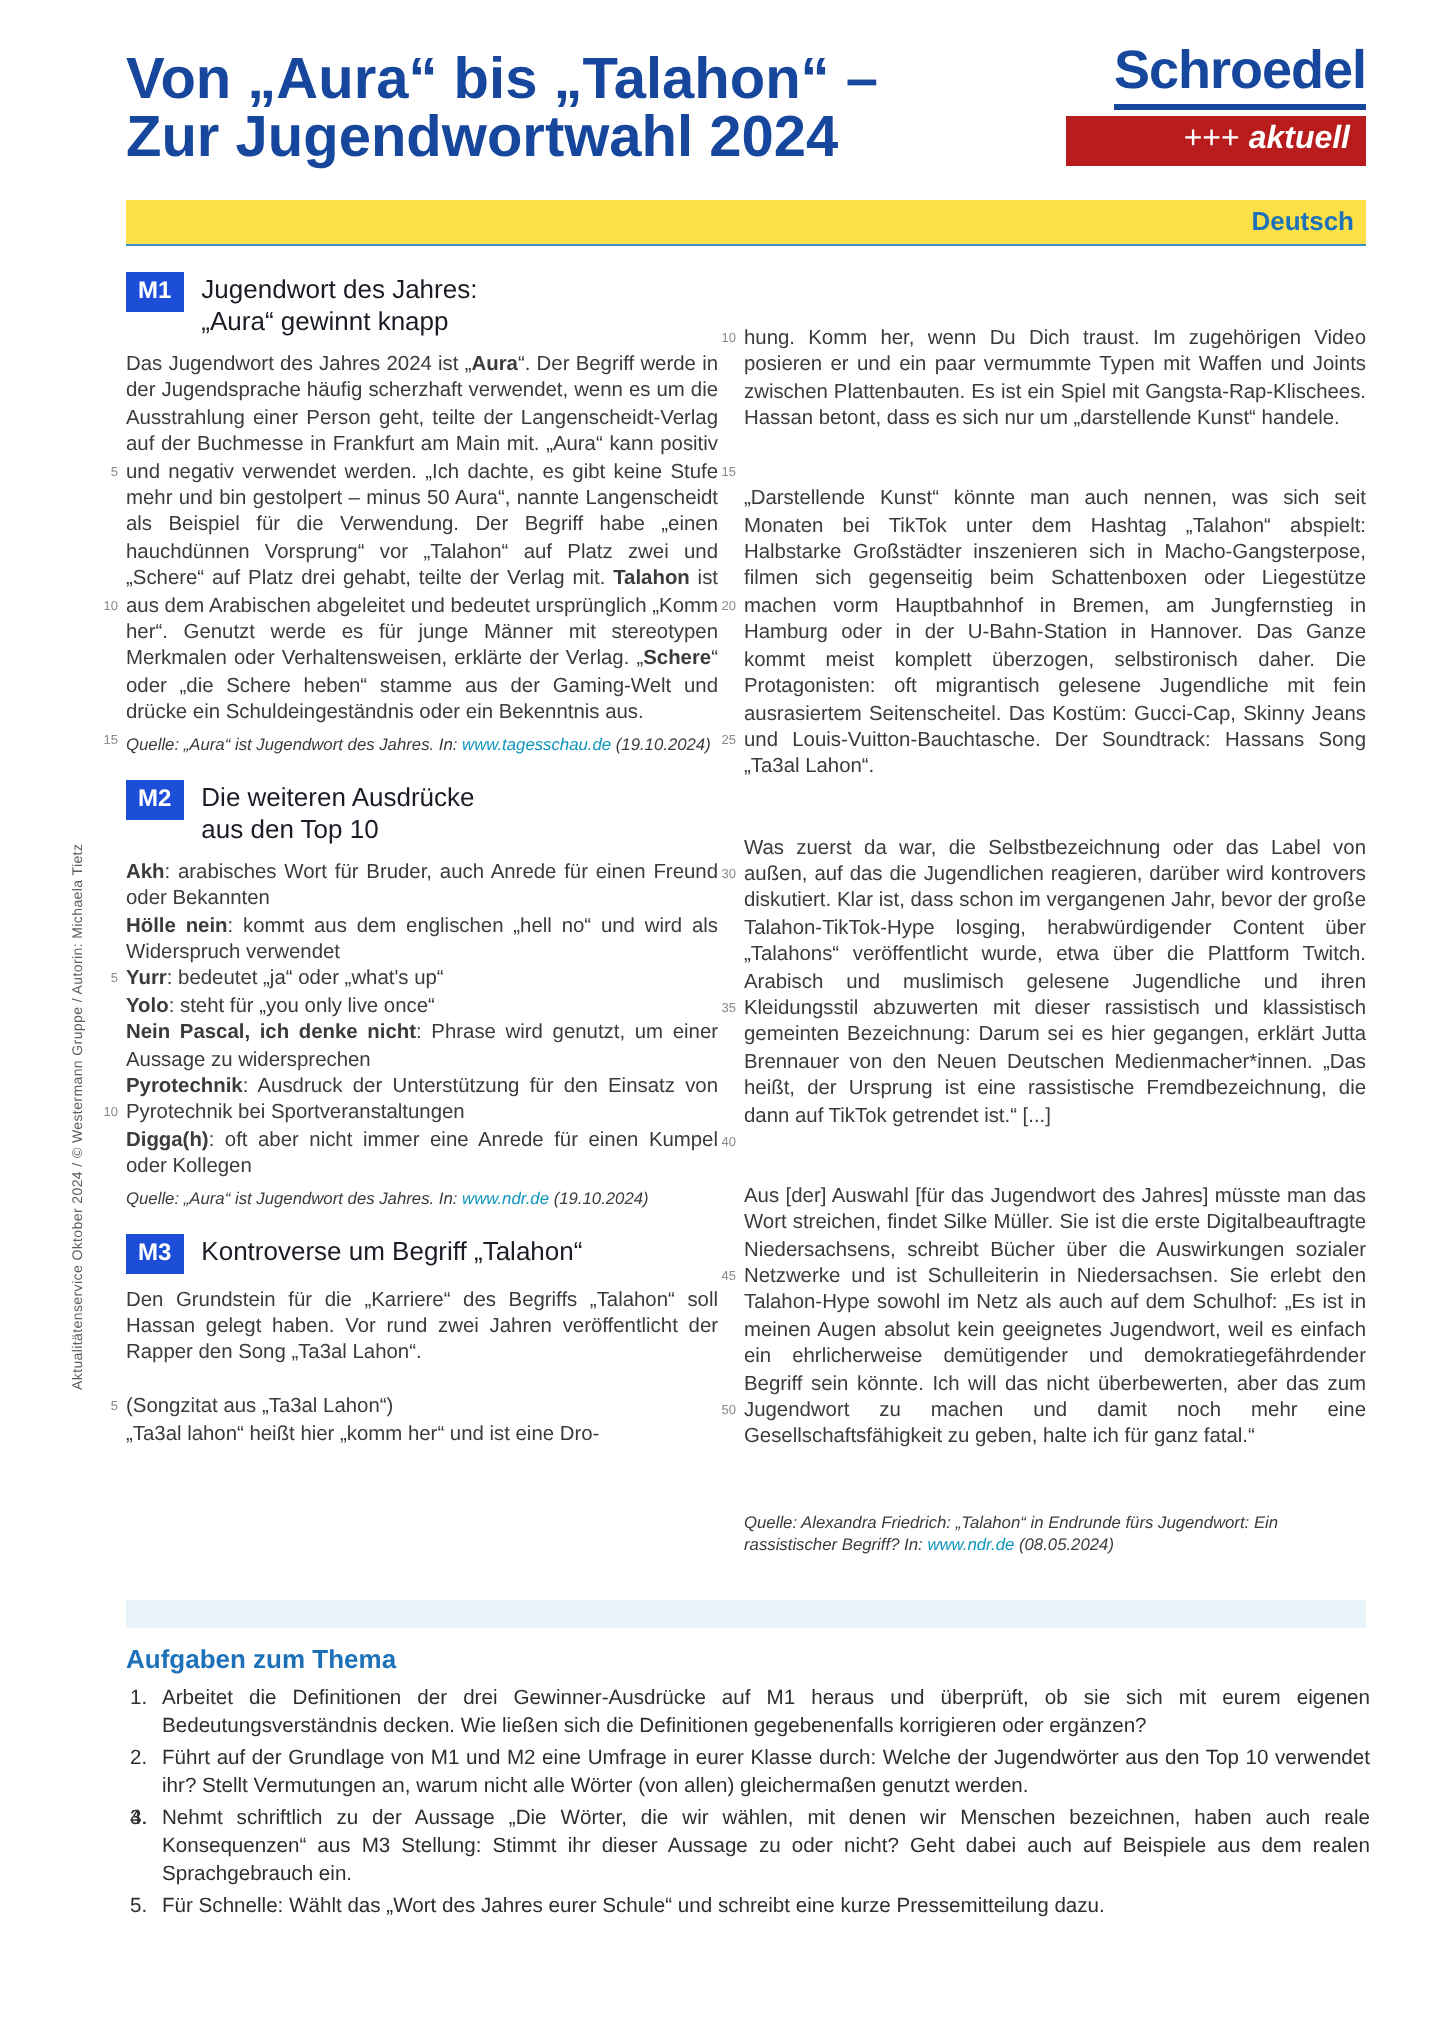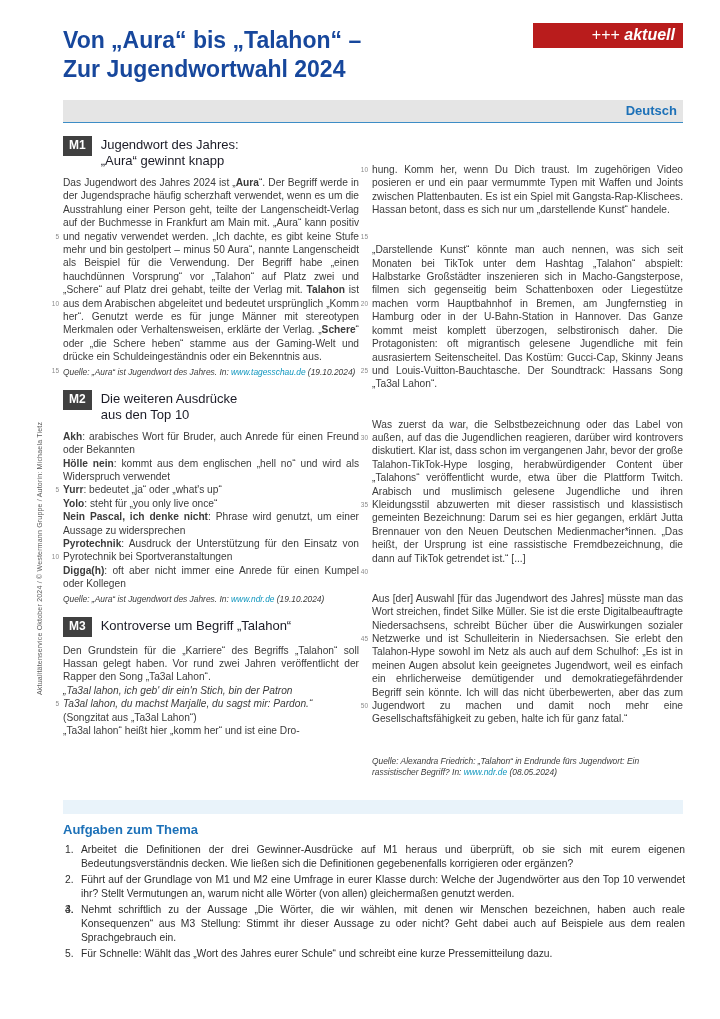--- a/index.html
+++ b/index.html
@@ -5,56 +5,56 @@
   * { margin:0; padding:0; box-sizing:border-box; }
   html,body { background:#d8d8d8; }
   .page {
     position:relative; width:720px; height:1019px; background:#ffffff;
     margin:0 auto; overflow:hidden;
     font-family:"Liberation Sans", sans-serif; color:#3b3b3b;
   }
   
   .title {
     position:absolute; left:63px; top:26px; width:420px;
-    font-size:23px; line-height:29px; font-weight:bold; color:#17479c;
+    font-size:29px; line-height:29px; font-weight:bold; color:#17479c;
     white-space:pre-line;
   }
   .logo { position:absolute; left:533px; top:20px; width:150px; text-align:right; }
   .logo-brand {
     display:inline-block; font-size:27px; font-weight:bold; color:#17479c;
     letter-spacing:-0.5px; border-bottom:3px solid #17479c; padding-bottom:1px;
   }
   .logo-badge {
     display:block; margin-top:3px; background:#b91c1c; color:#fff;
     font-size:16px; line-height:24px; padding:0 8px 1px 8px; text-align:right;
   }
   .logo-badge .plus { font-weight:400; }
   .logo-badge .word { font-weight:bold; font-style:italic; }
   .subject-band {
     position:absolute; left:63px; top:100px; width:620px; height:23px;
-    background:#e5e5e5; border-bottom:1.5px solid #3d8dc6;
+    background:#fde047; border-bottom:1.5px solid #3d8dc6;
   }
   .subject-band .subject {
     position:absolute; right:6px; top:0; line-height:22px;
     font-size:13px; font-weight:bold; color:#1d71b8;
   }
   
   .sidenote {
     position:absolute; left:36px; top:695px;
     transform:rotate(-90deg); transform-origin:0 0;
     font-size:7px; color:#5c5c5c; white-space:nowrap; letter-spacing:0.2px;
   }
   
   .columns { position:absolute; left:63px; top:136px; width:620px; display:flex; gap:13px; }
   .col-left  { width:296px; }
   .col-right { width:311px; }
   .sec { margin-bottom:12px; }
   .sec-head { display:flex; gap:9px; margin-bottom:7px; }
   .m-badge {
-    background:#404040; color:#fff; font-weight:bold; font-size:12px;
+    background:#1d4ed8; color:#fff; font-weight:bold; font-size:12px;
     line-height:17px; padding:1px 6px 2px 6px; align-self:flex-start; flex:0 0 auto;
   }
   .sec-title {
     font-weight:normal; font-size:13px; line-height:16px; color:#1b1b26;
     white-space:pre-line; padding-top:1px;
   }
   .bodytext {
     position:relative; font-size:10.2px; line-height:13.4px; color:#3b3b3b;
     text-align:justify; white-space:pre-wrap;
   }
@@ -86,20 +86,21 @@
 </style>
 </head>
 <body>
 
 <div class="page">
 
   <div class="title">Von „Aura“ bis „Talahon“ –
 Zur Jugendwortwahl 2024</div>
 
   <div class="logo">
+    <span class="logo-brand">Schroedel</span>
     <span class="logo-badge"><span class="plus">+++ </span><span class="word">aktuell</span></span>
   </div>
 
   <div class="subject-band">
     <span class="subject">Deutsch</span>
   </div>
 
   <div class="sidenote">Aktualitätenservice Oktober 2024 / © Westermann Gruppe / Autorin: Michaela Tietz</div>
 
   <div class="columns">
@@ -131,22 +132,21 @@
 </span><span class="sg-b">Digga(h)</span><span>: oft aber nicht immer eine Anrede für einen Kumpel oder Kollegen</span><span class="linenum" style="top: 56.6px;">5</span><span class="linenum" style="top: 123.6px;">10</span></div>
         <div class="source"><span>Quelle: „Aura“ ist Jugendwort des Jahres. In: </span><span class="sg-link">www.ndr.de</span><span> (19.10.2024)</span></div>
       </div>
 
       <div class="sec">
         <div class="sec-head">
           <span class="m-badge">M3</span>
           <span class="sec-title">Kontroverse um Begriff „Talahon“</span>
         </div>
         <div class="bodytext"><span>Den Grundstein für die „Karriere“ des Begriffs „Talahon“ soll Hassan gelegt haben. Vor rund zwei Jahren veröffentlicht der Rapper den Song „Ta3al Lahon“.
-</span><span class="sg-i">„Ta3al lahon, ich geb' dir ein'n Stich, bin der Patron
-Ta3al lahon, du machst Marjalle, du sagst mir: Pardon.“</span><span>
+</span><span>
 (Songzitat aus „Ta3al Lahon“)
 „Ta3al lahon“ heißt hier „komm her“ und ist eine Dro-</span><span class="linenum" style="top: 56.6px;">5</span></div>
       </div>
 
     </div>
 
     <div class="col-right">
       <div class="bodytext">
         <p class="para">hung. Komm her, wenn Du Dich traust. Im zugehörigen Video posieren er und ein paar vermummte Typen mit Waffen und Joints zwischen Plattenbauten. Es ist ein Spiel mit Gangsta-Rap-Klischees. Hassan betont, dass es sich nur um „darstellende Kunst“ handele.</p>
         <p class="para">„Darstellende Kunst“ könnte man auch nennen, was sich seit Monaten bei TikTok unter dem Hashtag „Talahon“ abspielt: Halbstarke Großstädter inszenieren sich in Macho-Gangsterpose, filmen sich gegenseitig beim Schattenboxen oder Liegestütze machen vorm Hauptbahnhof in Bremen, am Jungfernstieg in Hamburg oder in der U-Bahn-Station in Hannover. Das Ganze kommt meist komplett überzogen, selbstironisch daher. Die Protagonisten: oft migrantisch gelesene Jugendliche mit fein ausrasiertem Seitenscheitel. Das Kostüm: Gucci-Cap, Skinny Jeans und Louis-Vuitton-Bauchtasche. Der Soundtrack: Hassans Song „Ta3al Lahon“.</p>

